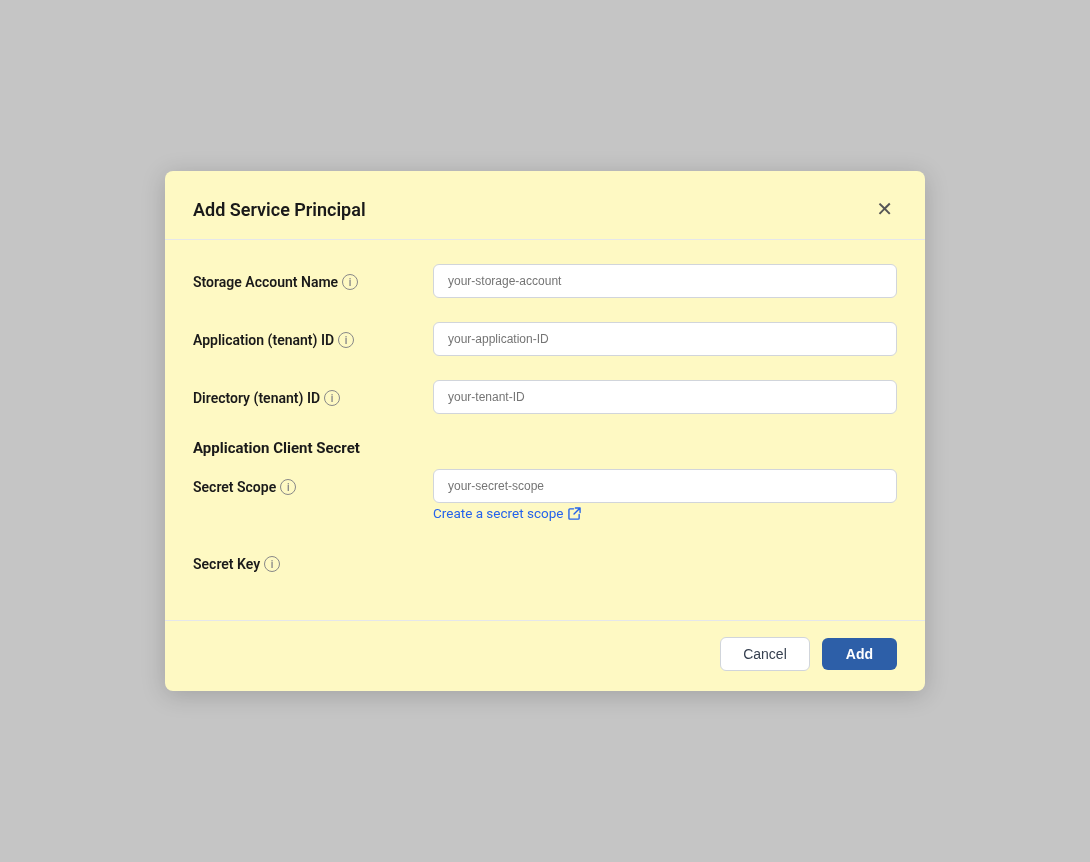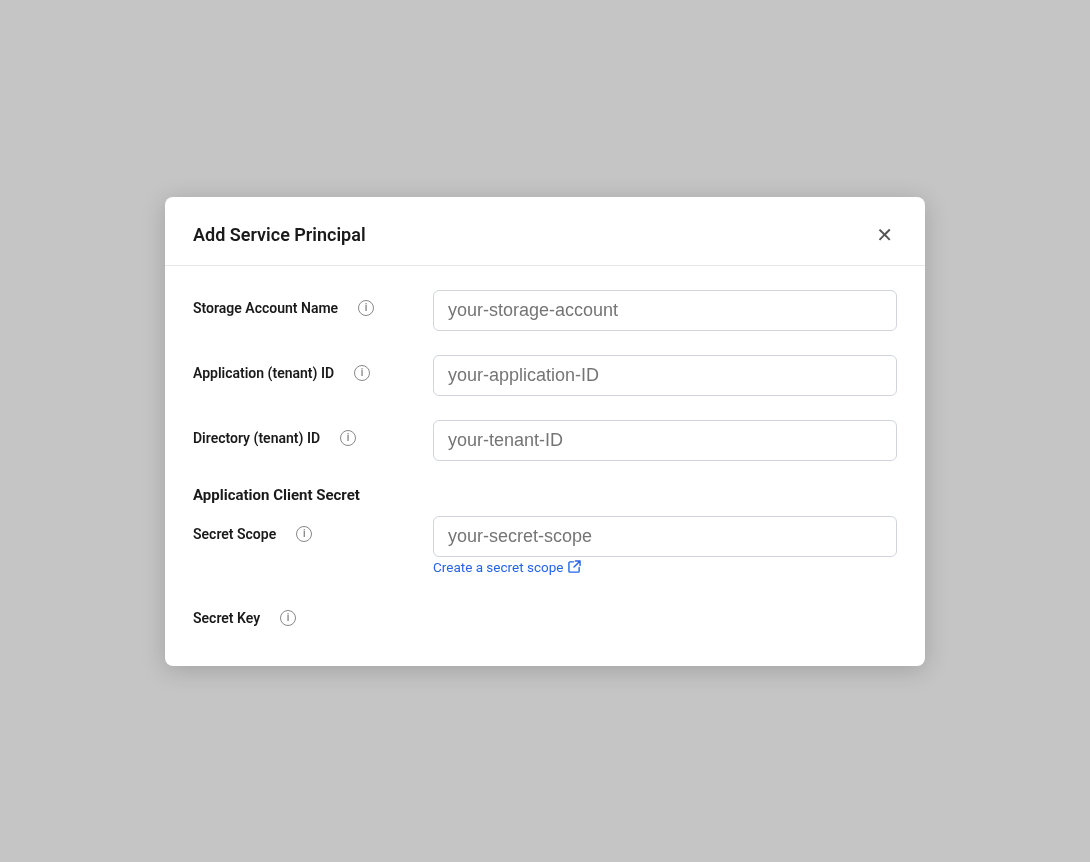--- a/index.html
+++ b/index.html
@@ -21,21 +21,21 @@
     .modal-overlay {
       width: 1090px;
       height: 862px;
       display: flex;
       justify-content: center;
       align-items: center;
       background: rgba(0,0,0,0.15);
     }
 
     .modal {
-      background: #ffffff;
+      background: #fef9c3;
       border-radius: 8px;
       box-shadow: 0 4px 24px rgba(0,0,0,0.18);
       width: 760px;
       padding: 0;
       position: relative;
     }
 
     .modal-header {
       display: flex;
       justify-content: space-between;
@@ -78,21 +78,21 @@
       min-width: 240px;
       padding-top: 10px;
     }
 
     .form-label {
       font-size: 14px;
       font-weight: 600;
       color: #1a1a1a;
       display: flex;
       align-items: flex-end;
-      gap: 20px;
+      gap: 4px;
     }
 
     .info-icon {
       display: inline-flex;
       align-items: center;
       justify-content: center;
       width: 16px;
       height: 16px;
       border-radius: 50%;
       border: 1.5px solid #888;
@@ -105,21 +105,21 @@
 
     .form-input-col {
       flex: 1;
     }
 
     .form-input {
       width: 100%;
       border: 1.5px solid #d1d5db;
       border-radius: 6px;
       padding: 9px 14px;
-      font-size: 18px;
+      font-size: 12px;
       color: #374151;
       background: #fff;
       outline: none;
     }
 
     .section-label-row {
       margin-bottom: 12px;
       margin-top: 4px;
     }
 
@@ -258,14 +258,18 @@
             <span>Secret Key</span>
             <span class="info-icon" title="Info">i</span>
           </label>
         </div>
         <div class="form-input-col">
         </div>
       </div>
 
     </div>
 
+    <div class="modal-footer">
+      <button class="btn-cancel">Cancel</button>
+      <button class="btn-add">Add</button>
+    </div>
   </div>
 </div>
 
 </body></html>

